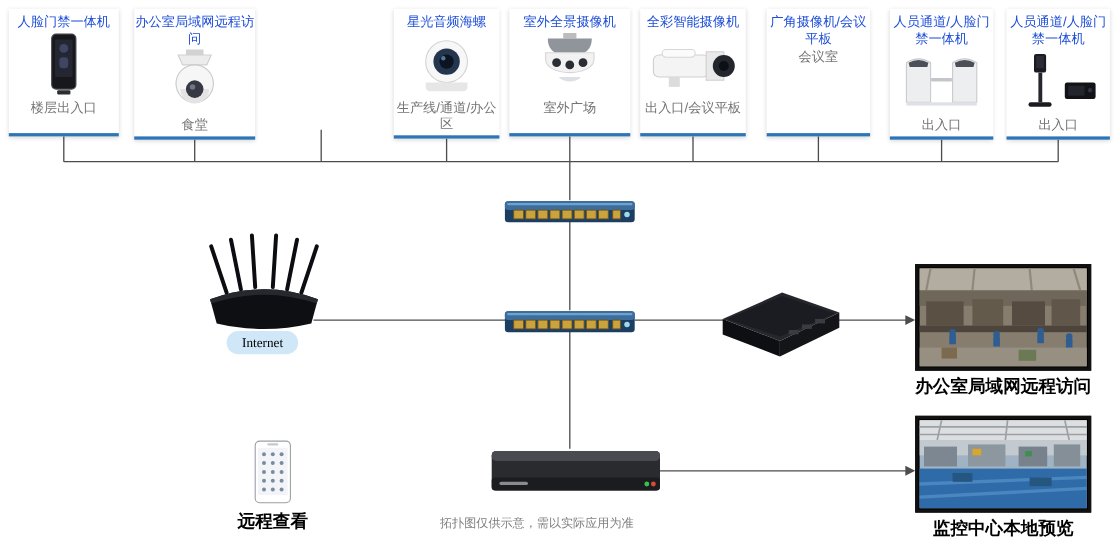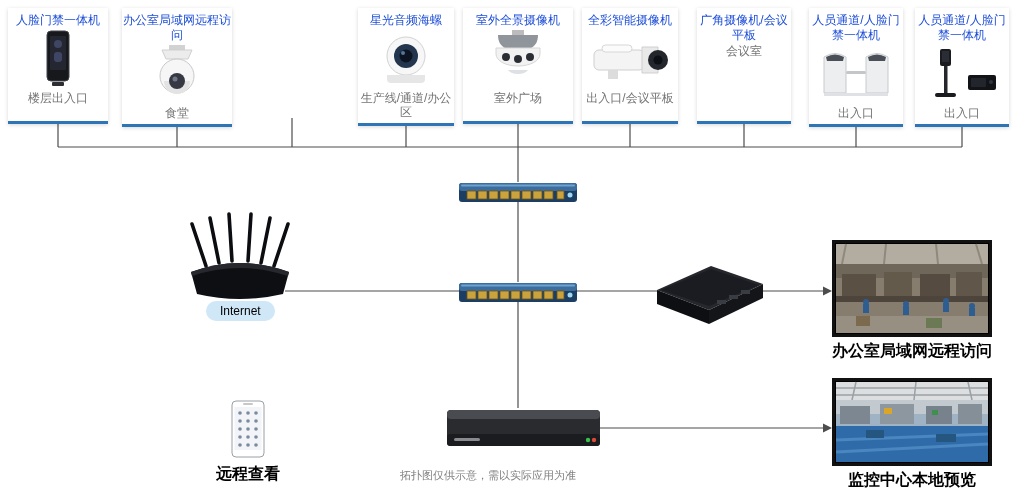--- a/index.html
+++ b/index.html
@@ -10,21 +10,21 @@
   .card { position:absolute; top:8px; display:flex; flex-direction:column; align-items:center;
           background:#fff; min-height:116px; box-shadow:0 1px 4px rgba(0,0,0,.16); padding-top:5px; }
   .c-title { font-size:12px; line-height:15px; text-align:center; color:#1d4ed8; width:100%; }
   .c-img { height:62px; display:flex; align-items:center; justify-content:center; width:100%; }
   .c-loc { font-size:12px; line-height:14px; text-align:center; color:#737373; padding:1px 2px 4px; }
   .c-bar { margin-top:auto; height:3px; width:100%; background:var(--blue,#2E75B6); }
   .abs { position:absolute; }
   .bold-label { position:absolute; font-size:16px; font-weight:bold; color:#000; text-align:center; }
   .small-note { position:absolute; font-size:11px; color:#7f7f7f; text-align:left; }
   .internet-pill { position:absolute; background:#cfe7f7; border-radius:11px; font-size:12px;
-                   padding:3px 14px; color:#000; }
+                   padding:3px 14px; color:#000;font-family:Liberation Serif, serif; }
   .monitor { position:absolute; border:3px solid #111; background:#000; padding:1px; }
   .monitor svg { display:block; }
   svg { overflow:visible; }
 </style>
 </head>
 <body>
 
 <div class="canvas">
 
   <svg class="lines" viewBox="0 0 1018 491">

